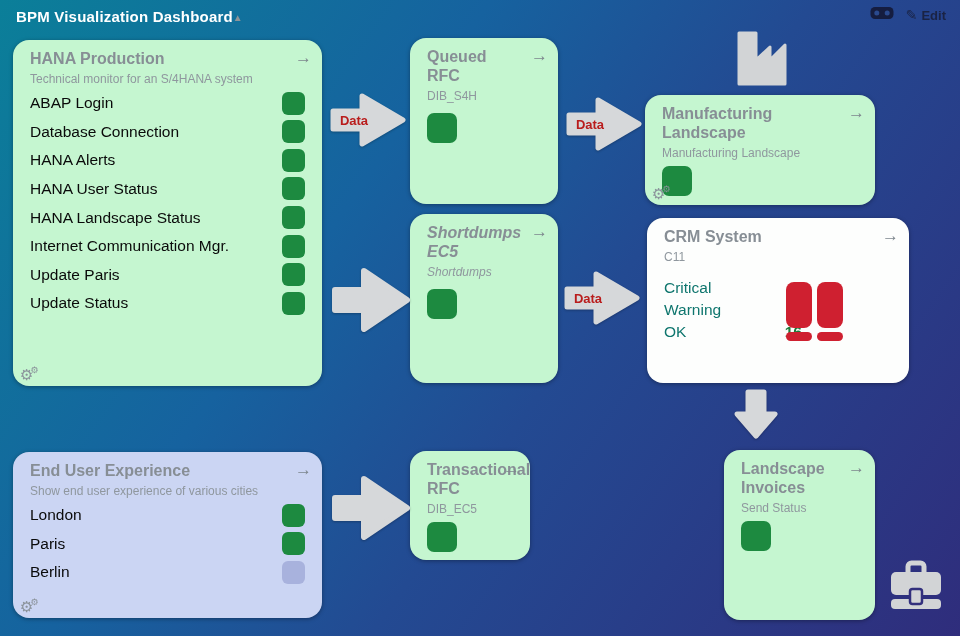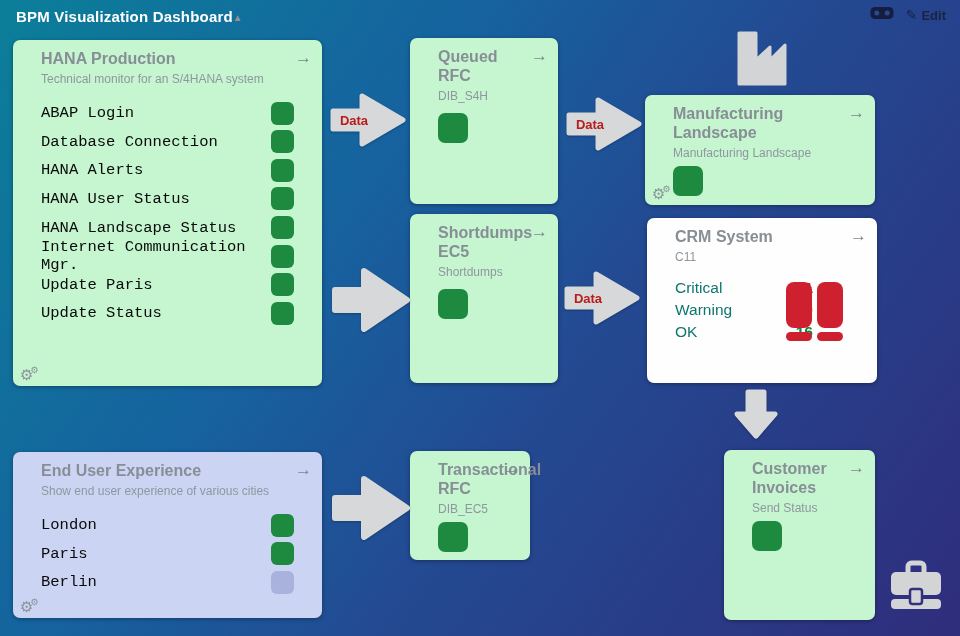--- a/index.html
+++ b/index.html
@@ -9,34 +9,34 @@
     background:linear-gradient(125deg,#0b7f99 0%,#16629f 35%,#234a92 58%,#2f2d7c 100%);
   }
   
   .topbar-title{position:absolute;left:16px;top:8px;display:flex;align-items:center;}
   .topbar-title .t{font-size:15px;font-weight:bold;color:#ffffff;letter-spacing:.2px;}
   .topbar-title .tri{font-size:10px;color:#8d9499;padding-top:2px;cursor:pointer;}
   .topbar-right{position:absolute;top:6px;right:14px;display:flex;align-items:center;gap:12px;}
   .edit-btn{display:flex;align-items:center;gap:4px;color:#1a2344;font-size:13px;font-weight:bold;cursor:pointer;}
   .edit-btn .pencil{font-size:14px;color:#1a2344;}
   
-  .card{position:absolute;border-radius:7px;box-shadow:0 1px 4px rgba(0,0,0,.35);padding:10px 28px;box-sizing:border-box;}
+  .card{position:absolute;border-radius:16px;box-shadow:0 1px 4px rgba(0,0,0,.35);padding:10px 17px;box-sizing:border-box;}
   #card-hana{left:13px;top:40px;width:309px;height:346px;background:#c5f6d0;}
   #card-queued{left:410px;top:38px;width:148px;height:166px;background:#c5f6d0;}
-  #card-shortdumps{left:410px;top:214px;width:148px;height:169px;background:#c5f6d0;}
+  #card-shortdumps{left:410px;top:214px;width:148px;height:169px;background:#c5f6d0;font-style:italic;}
   #card-manufacturing{left:645px;top:95px;width:230px;height:110px;background:#c5f6d0;}
-  #card-crm{left:647px;top:218px;width:230px;height:165px;background:#fdfefd;}
+  #card-crm{left:647px;top:218px;width:262px;height:165px;background:#fdfefd;}
   #card-eue{left:13px;top:452px;width:309px;height:166px;background:#cbd5f3;}
   #card-transactional{left:410px;top:451px;width:120px;height:109px;background:#c5f6d0;}
   #card-invoices{left:724px;top:450px;width:151px;height:170px;background:#c5f6d0;}
   .card-title{font-size:16px;font-weight:bold;color:#878e95;line-height:1.18;padding-right:22px;}
   .card-sub{font-size:12px;color:#8f979e;margin-top:3px;}
   .corner-arrow{position:absolute;top:8px;right:10px;font-size:17px;font-weight:bold;color:#7d868d;cursor:pointer;}
   
-  .rows{margin-top:13px;font-family:Liberation Mono, monospace;}
+  .rows{margin-top:3px;}
   .mrow{display:flex;align-items:center;justify-content:space-between;height:28.6px;}
   .mrow-label{font-size:15.5px;color:#0a0a0a;}
   .sq{width:23px;height:23px;border-radius:6px;flex:none;}
   .big-sq{width:30px;height:30px;border-radius:7px;margin-top:10px;}
   
   .gears{position:absolute;left:7px;bottom:3px;color:#8a929a;line-height:1;cursor:pointer;}
   .gears .g1{font-size:15px;}
   .gears .g2{font-size:9px;position:relative;top:-7px;left:-3px;}
   
   .crm-metrics{margin-top:13px;width:138px;}
@@ -204,21 +204,21 @@
 </div>
 
 <div class="card" id="card-transactional">
   <div class="card-title">Transactional RFC</div>
   <span class="corner-arrow">→</span>
   <div class="card-sub">DIB_EC5</div>
   <div class="big-sq" style="margin-top: 6px; background: rgb(29, 138, 64);"></div>
 </div>
 
 <div class="card" id="card-invoices">
-  <div class="card-title">Customer Invoices</div>
+  <div class="card-title">Landscape Invoices</div>
   <span class="corner-arrow">→</span>
   <div class="card-sub">Send Status</div>
   <div class="big-sq" style="margin-top: 6px; background: rgb(29, 138, 64);"></div>
 </div>
 
 <div class="flow" id="arrow1">
   <svg width="78" height="64" viewBox="0 0 78 64">
       <path d="M3 23 H32 V8 L73 32 L32 56 V41 H3 Z" fill="#d6d8da" stroke="#d6d8da" stroke-width="5" stroke-linejoin="round"></path>
     </svg>
   <span class="lbl">Data</span>

